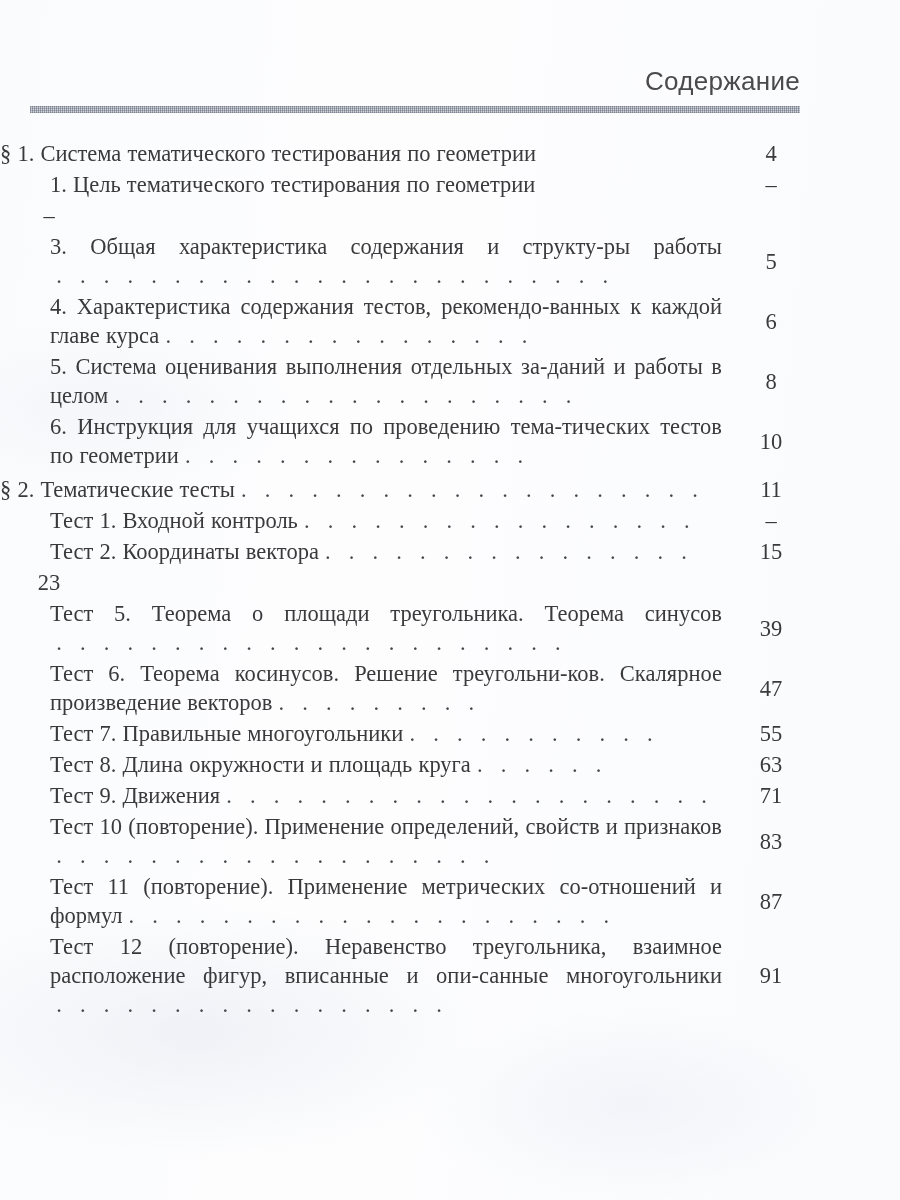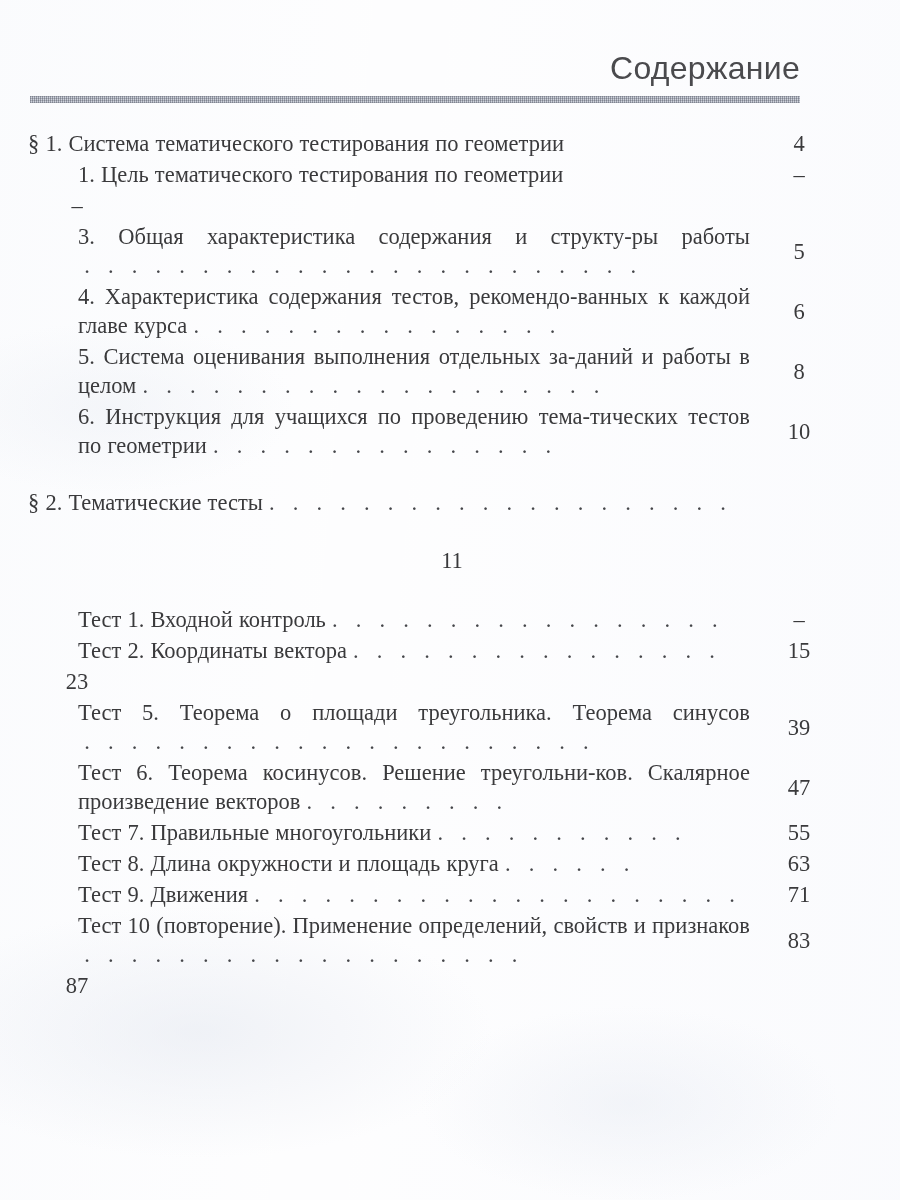--- a/index.html
+++ b/index.html
@@ -37,55 +37,53 @@
     height: 1200px;
     box-sizing: border-box;
   }
 
   
   .toc-header {
     padding: 0 100px 0 30px;
   }
   .toc-title {
     font-family: "Liberation Sans", "DejaVu Sans", sans-serif;
-    font-size: 32px;
+    font-size: 26px;
     font-weight: 400;
     letter-spacing: 0.3px;
     color: #4a4a4d;
     text-align: right;
-    padding-top: 52px;
+    padding-top: 68px;
     line-height: 1.0;
   }
   .title-rule {
     margin: 12px 0 0 0;
     height: 7px;
     width: 770px;
     margin-left: 0;
     background-image:
       repeating-linear-gradient(90deg, #9da1ab 0px, #9da1ab 1px, #e9ebf0 1px, #e9ebf0 2px),
       repeating-linear-gradient(0deg, #aeb2bb 0px, #aeb2bb 1px, #dcdfe6 1px, #dcdfe6 2px);
     background-blend-mode: multiply;
     opacity: 0.85;
   }
 
   
   .toc-body {
     margin-top: 26px;
-    padding-left: 28px;
     padding-right: 30px;
   }
 
   .toc-entry {
     display: flex;
     align-items: stretch;
     margin-bottom: 2px;
   }
   .toc-entry.gap-before {
-    margin-top: 28px;
-    flex-direction: column;
+    margin-top: 5px;
   }
 
   .entry-text {
     flex: 1 1 auto;
     font-size: 22.5px;
     line-height: 29px;
     text-align: justify;
     text-justify: inter-word;
     max-width: 722px;
     word-spacing: 0.5px;
@@ -189,17 +187,22 @@
       </div>
       <div class="toc-entry">
         <div class="entry-text indent"><span>Тест 9. Движения</span><span class="lead-gap"> </span><span class="leader">. . . . . . . . . . . . . . . . . . . . .</span></div>
         <div class="entry-page">71</div>
       </div>
       <div class="toc-entry">
         <div class="entry-text indent"><span>Тест 10 (повторение). Применение определений, свойств и признаков</span><span class="lead-gap"> </span><span class="leader">. . . . . . . . . . . . . . . . . . .</span></div>
         <div class="entry-page">83</div>
       </div>
       <div class="toc-entry">
+        <div class="entry-text indent"><span>Тест 11 (повторение). Применение метрических со-отношений и формул</span><span class="lead-gap"> </span><span class="leader">. . . . . . . . . . . . . . . . . . . . .</span></div>
         <div class="entry-page">87</div>
       </div>
+      <div class="toc-entry">
+        <div class="entry-text indent"><span>Тест 12 (повторение). Неравенство треугольника, взаимное расположение фигур, вписанные и опи-санные многоугольники</span><span class="lead-gap"> </span><span class="leader">. . . . . . . . . . . . . . . . .</span></div>
+        <div class="entry-page">91</div>
+      </div>
     </div>
 
 </div>
 
 </body></html>

